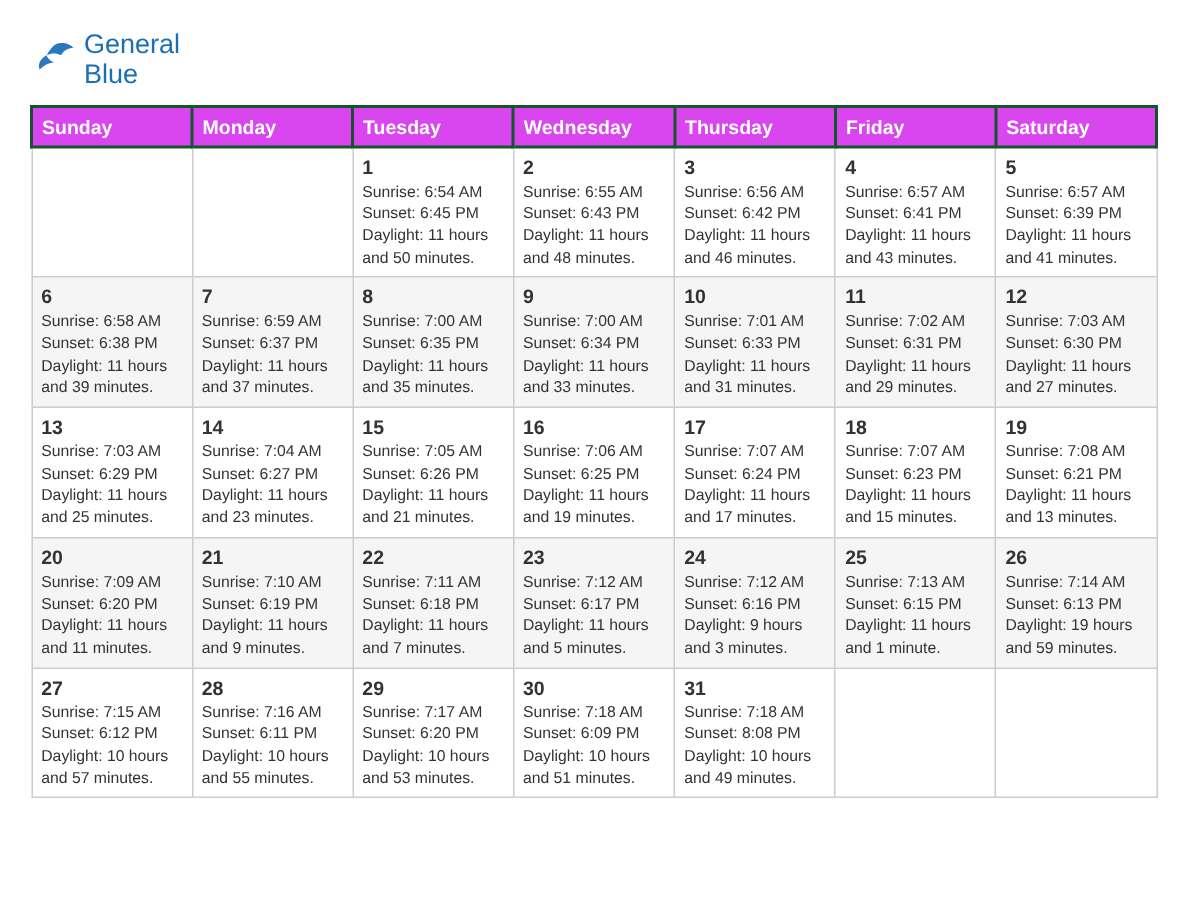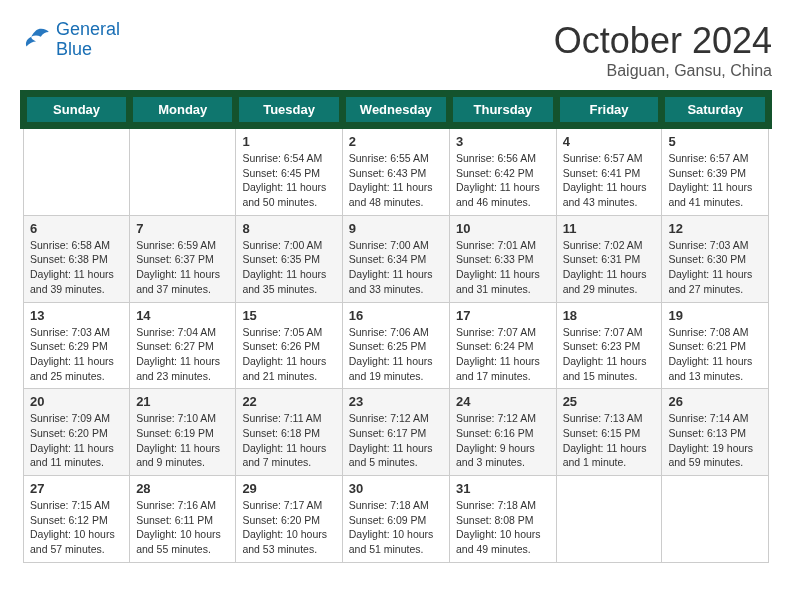--- a/index.html
+++ b/index.html
@@ -45,27 +45,27 @@
     .location-title {
       font-size: 16px;
       color: #555;
     }
     .calendar {
       width: 100%;
       border-collapse: collapse;
       border: 1px solid #ccc;
     }
     .calendar th {
-      background-color: #0f766e;
+      background-color: #d946ef;
       color: #fff;
-      text-align: center;
+      text-align: left;
       padding: 5px 6px;
       font-size: 13px;
       font-weight: bold;
-      border: 7px solid #14532d;
+      border: 2px solid #14532d;
     }
     .calendar td {
       vertical-align: top;
       padding: 5px 6px;
       border: 1px solid #ccc;
       font-size: 10.5px;
       color: #333;
       width: 108px;
       min-height: 80px;
       background: #fff;
@@ -92,24 +92,20 @@
 <div class="header">
   <div class="logo">
     <svg class="logo-bird" viewBox="0 0 40 40">
       <path d="M20 8 C24 4, 34 6, 36 10 C32 10, 28 12, 26 16 C22 14, 18 14, 14 16 C16 12, 18 10, 20 8Z" fill="#2878c0"></path>
       <path d="M14 16 C10 18, 6 22, 8 28 C12 24, 16 22, 20 22 C16 20, 14 18, 14 16Z" fill="#2878c0"></path>
     </svg>
     <div class="logo-text">
       <div><span>General</span></div>
       <div><span>Blue</span></div>
     </div>
-  </div>
-  <div class="title-block">
-    <div class="month-title">October 2024</div>
-    <div class="location-title">Baiguan, Gansu, China</div>
   </div>
 </div>
 
 <table class="calendar">
   <thead>
     <tr>
       <th>Sunday</th>
       <th>Monday</th>
       <th>Tuesday</th>
       <th>Wednesday</th>

